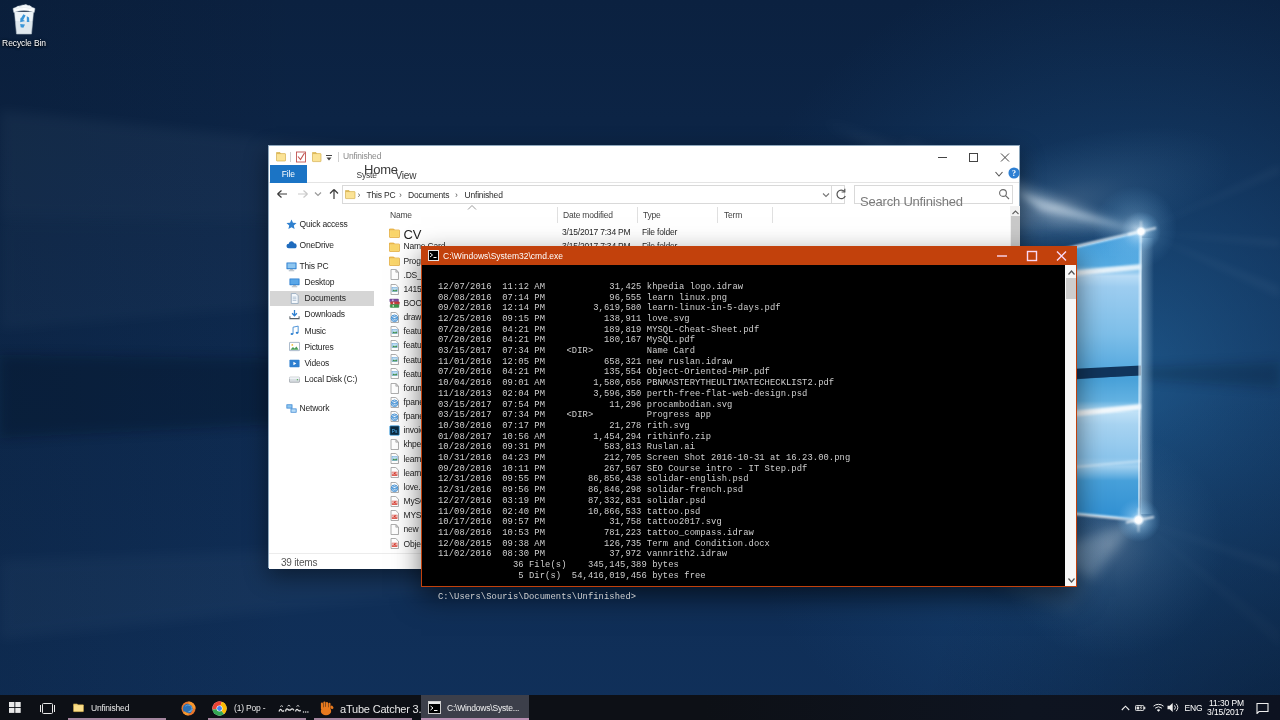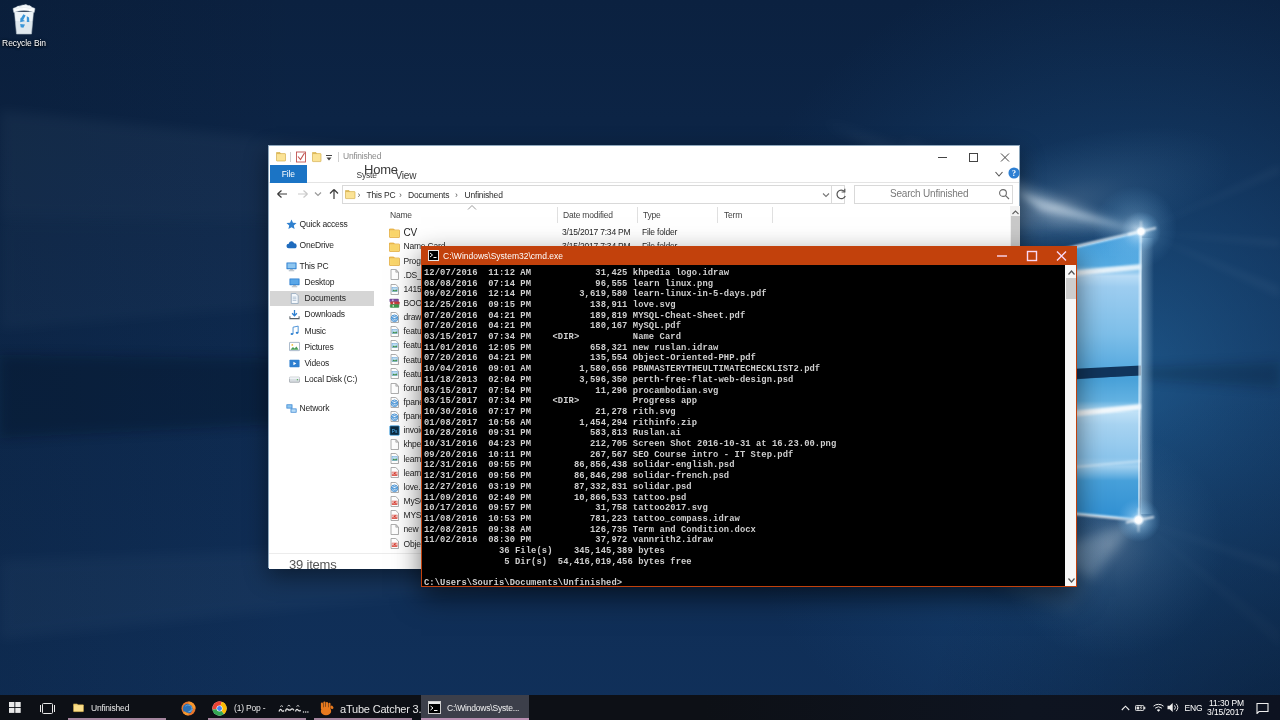--- a/index.html
+++ b/index.html
@@ -191,38 +191,38 @@
       <path d="M0.5 1.5 l3.5 0 0.8 1.2 -4.3 0z" fill="#f7d778" stroke="#cfa43a" stroke-width="0.6"></path>
       <rect x="0.5" y="2.6" width="9.5" height="7" rx="0.5" fill="#fbe396" stroke="#cfa43a" stroke-width="0.6"></rect>
     </svg>
   <div style="position:absolute;left:88.5px;top:43.5px;font-size:8.5px;letter-spacing:-0.2px;color:#555;white-space:nowrap;">›</div>
   <div style="position:absolute;left:97.5px;top:43.5px;font-size:8.5px;letter-spacing:-0.2px;color:#2b2b2b;white-space:nowrap;">This PC</div>
   <div style="position:absolute;left:130px;top:43.5px;font-size:8.5px;letter-spacing:-0.2px;color:#555;white-space:nowrap;">›</div>
   <div style="position:absolute;left:139px;top:43.5px;font-size:8.5px;letter-spacing:-0.2px;color:#2b2b2b;white-space:nowrap;">Documents</div>
   <div style="position:absolute;left:186px;top:43.5px;font-size:8.5px;letter-spacing:-0.2px;color:#555;white-space:nowrap;">›</div>
   <div style="position:absolute;left:195.5px;top:43.5px;font-size:8.5px;letter-spacing:-0.2px;color:#2b2b2b;white-space:nowrap;">Unfinished</div>
   <div style="position:absolute;left:585px;top:39px;width:159px;height:19px;border:1px solid #d9d9d9;background:#fff"></div>
-  <div style="position:absolute;left:591px;top:42px;font-size:10px;letter-spacing:-0.2px;color:#7a7a7a;white-space:nowrap;margin-left:30px;">Search Unfinished</div>
+  <div style="position:absolute;left:591px;top:48px;font-size:13px;letter-spacing:-0.2px;color:#7a7a7a;white-space:nowrap;">Search Unfinished</div>
   <svg style="position:absolute;left:729px;top:42px" width="12" height="12" viewBox="0 0 12 12">
       <circle cx="5" cy="5" r="3.4" fill="none" stroke="#6a6a6a" stroke-width="1.1"></circle>
       <path d="M7.6 7.6 L11 11" stroke="#6a6a6a" stroke-width="1.1"></path>
     </svg>
   <div style="position:absolute;left:121px;top:64px;font-size:8.5px;letter-spacing:-0.2px;color:#444;white-space:nowrap;text-align:center;">Name</div>
   <div style="position:absolute;left:294px;top:64px;font-size:8.5px;letter-spacing:-0.2px;color:#444;white-space:nowrap;">Date modified</div>
   <div style="position:absolute;left:374px;top:64px;font-size:8.5px;letter-spacing:-0.2px;color:#444;white-space:nowrap;">Type</div>
   <div style="position:absolute;left:455px;top:64px;font-size:8.5px;letter-spacing:-0.2px;color:#444;white-space:nowrap;">Term</div>
   <svg style="position:absolute;left:198px;top:59px" width="10" height="5" viewBox="0 0 10 5">
       <path d="M1 4.5 L5 0.5 L9 4.5" fill="none" stroke="#9a9a9a" stroke-width="1"></path>
     </svg>
   <div style="position:absolute;left:288px;top:61px;width:1px;height:16px;background:#e0e0e0"></div>
   <div style="position:absolute;left:368px;top:61px;width:1px;height:16px;background:#e0e0e0"></div>
   <div style="position:absolute;left:448px;top:61px;width:1px;height:16px;background:#e0e0e0"></div>
   <div style="position:absolute;left:503px;top:61px;width:1px;height:16px;background:#e0e0e0"></div>
   <div style="position:absolute;left:0;top:407px;width:750px;height:16px;background:#fff;border-top:1px solid #ececec"></div>
-  <div style="position:absolute;left:20px;top:410.5px;font-size:13px;letter-spacing:-0.2px;color:#555;white-space:nowrap;">39 items</div>
+  <div style="position:absolute;left:12px;top:410.5px;font-size:10px;letter-spacing:-0.2px;color:#555;white-space:nowrap;">39 items</div>
   <div style="position:absolute;left:741px;top:60px;width:10px;height:347px;background:#f2f2f2"></div>
   <svg style="position:absolute;left:743px;top:64px" width="7" height="5" viewBox="0 0 7 5">
       <path d="M0.5 4 L3.5 1 L6.5 4" fill="none" stroke="#606060" stroke-width="1.1"></path>
     </svg>
   <div style="position:absolute;left:741.5px;top:70px;width:9px;height:170px;background:#c9c9c9"></div>
 </div>
 <div style="position:absolute;left:270px;top:291px;width:104px;height:15px;background:#d5d5d5"></div>
 <svg style="position:absolute;left:285.5px;top:218.5px" width="11" height="11" viewBox="0 0 12 12">
     <path d="M6 0.5 L7.6 4 L11.5 4.4 L8.5 7 L9.4 11 L6 8.9 L2.6 11 L3.5 7 L0.5 4.4 L4.4 4 Z" fill="#2f80cf"></path>
   </svg>
@@ -283,21 +283,21 @@
     <rect x="1.3" y="2.3" width="4.9" height="2.9" fill="#8ec6f0"></rect>
     <rect x="5" y="6" width="6.5" height="4.5" fill="#2d7fd0"></rect>
     <rect x="5.8" y="6.8" width="4.9" height="2.9" fill="#b8dcf8"></rect>
   </svg>
 <div style="position:absolute;left:299.5px;top:403.40000000000003px;font-size:8.5px;letter-spacing:-0.2px;color:#262626;white-space:nowrap;">Network</div>
 <svg style="position:absolute;left:389px;top:226.9px" width="11" height="11" viewBox="0 0 11 11">
     <path d="M0.5 2 l4.2 0 0.9 1.4 -5.1 0 z" fill="#ffd876" stroke="#dfa42e" stroke-width="0.7"></path>
     <rect x="0.5" y="3" width="10" height="7.5" rx="0.5" fill="#fbe18c" stroke="#dfa42e" stroke-width="0.7"></rect>
     <rect x="1.2" y="3.7" width="8.6" height="6.1" fill="#f9d56a"></rect>
   </svg>
-<div style="position:absolute;left:403.5px;top:227.20000000000002px;font-size:10px;letter-spacing:-0.2px;color:#1f1f1f;white-space:nowrap;">CV</div>
+<div style="position:absolute;left:403.5px;top:227.20000000000002px;font-size:13px;letter-spacing:-0.2px;color:#1f1f1f;white-space:nowrap;">CV</div>
 <div style="position:absolute;left:562px;top:227.20000000000002px;font-size:8.5px;letter-spacing:-0.2px;color:#1f1f1f;white-space:nowrap;">3/15/2017 7:34 PM</div>
 <div style="position:absolute;left:642px;top:227.20000000000002px;font-size:8.5px;letter-spacing:-0.2px;color:#1f1f1f;white-space:nowrap;">File folder</div>
 <svg style="position:absolute;left:389px;top:241.05px" width="11" height="11" viewBox="0 0 11 11">
     <path d="M0.5 2 l4.2 0 0.9 1.4 -5.1 0 z" fill="#ffd876" stroke="#dfa42e" stroke-width="0.7"></path>
     <rect x="0.5" y="3" width="10" height="7.5" rx="0.5" fill="#fbe18c" stroke="#dfa42e" stroke-width="0.7"></rect>
     <rect x="1.2" y="3.7" width="8.6" height="6.1" fill="#f9d56a"></rect>
   </svg>
 <div style="position:absolute;left:403.5px;top:241.35000000000002px;font-size:8.5px;letter-spacing:-0.2px;color:#1f1f1f;white-space:nowrap;">Name Card</div>
 <div style="position:absolute;left:562px;top:241.35000000000002px;font-size:8.5px;letter-spacing:-0.2px;color:#1f1f1f;white-space:nowrap;">3/15/2017 7:34 PM</div>
 <div style="position:absolute;left:642px;top:241.35000000000002px;font-size:8.5px;letter-spacing:-0.2px;color:#1f1f1f;white-space:nowrap;">File folder</div>
@@ -432,21 +432,21 @@
       <path d="M2 3 l2.5 2 -2.5 2" stroke="#fff" stroke-width="1" fill="none"></path>
       <path d="M5.5 7.5 h3" stroke="#fff" stroke-width="1"></path>
     </svg>
   <div style="position:absolute;left:22px;top:5px;font-size:8.5px;letter-spacing:0px;color:#fff;white-space:nowrap;">C:\Windows\System32\cmd.exe</div>
   <svg style="position:absolute;left:574px;top:4px" width="76" height="12" viewBox="0 0 76 12">
     <path d="M2 6 h10" stroke="#f9d8f4" stroke-width="1.4"></path>
     <rect x="32.5" y="1.5" width="9" height="9" fill="none" stroke="#f9d8f4" stroke-width="1.4"></rect>
     <path d="M62 1.5 l9 9 M71 1.5 l-9 9" stroke="#f9d8f4" stroke-width="1.4"></path>
   </svg>
   <div style="position:absolute;left:1px;top:19.5px;width:654px;height:321px;background:#000"></div>
-  <pre style="position:absolute;left:1px;top:19.5px;margin:0;padding:2.8px 0 0 2px;font-family:'Liberation Mono',monospace;font-size:8.8px;line-height:10.7px;color:#cfcfcf;font-weight:bold;letter-spacing:0.075px">12/07/2016  11:12 AM            31,425 khpedia logo.idraw
+  <pre style="position:absolute;left:1px;top:19.5px;margin:14px;padding:2.8px 0 0 2px;font-family:'Liberation Mono',monospace;font-size:8.8px;line-height:10.7px;color:#cfcfcf;font-weight:normal;letter-spacing:0.075px">12/07/2016  11:12 AM            31,425 khpedia logo.idraw
 08/08/2016  07:14 PM            96,555 learn linux.png
 09/02/2016  12:14 PM         3,619,580 learn-linux-in-5-days.pdf
 12/25/2016  09:15 PM           138,911 love.svg
 07/20/2016  04:21 PM           189,819 MYSQL-Cheat-Sheet.pdf
 07/20/2016  04:21 PM           180,167 MySQL.pdf
 03/15/2017  07:34 PM    &lt;DIR&gt;          Name Card
 11/01/2016  12:05 PM           658,321 new ruslan.idraw
 07/20/2016  04:21 PM           135,554 Object-Oriented-PHP.pdf
 10/04/2016  09:01 AM         1,580,656 PBNMASTERYTHEULTIMATECHECKLIST2.pdf
 11/18/2013  02:04 PM         3,596,350 perth-free-flat-web-design.psd

